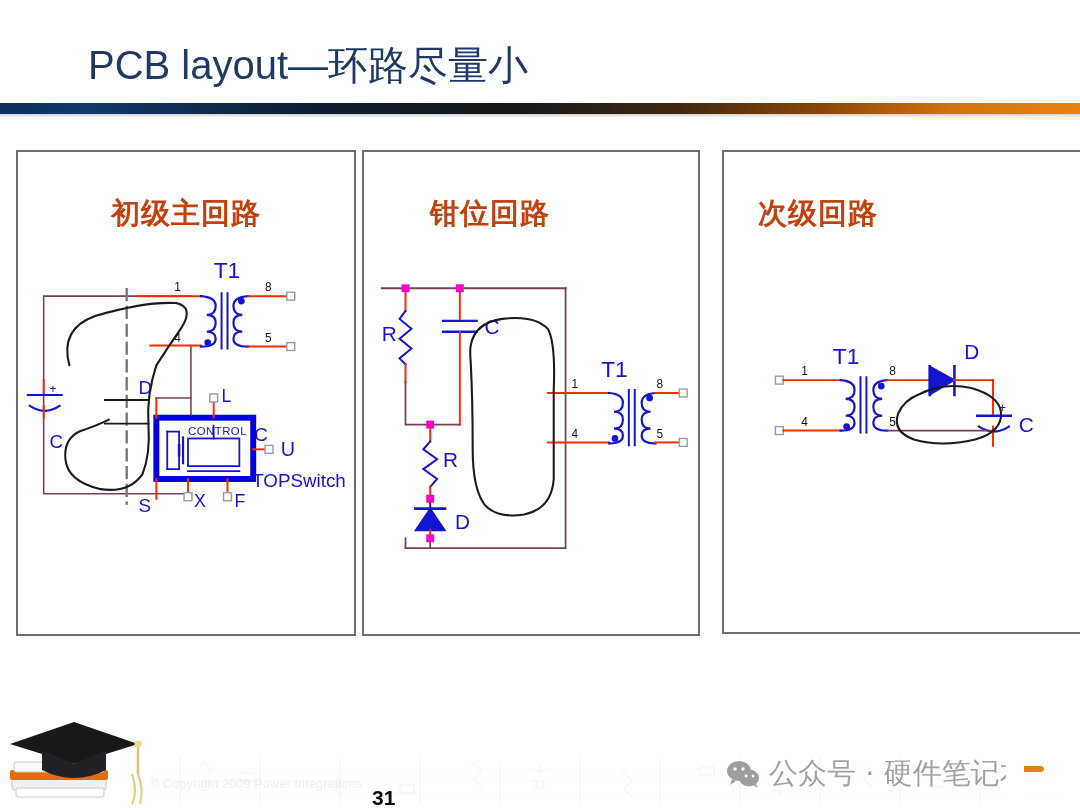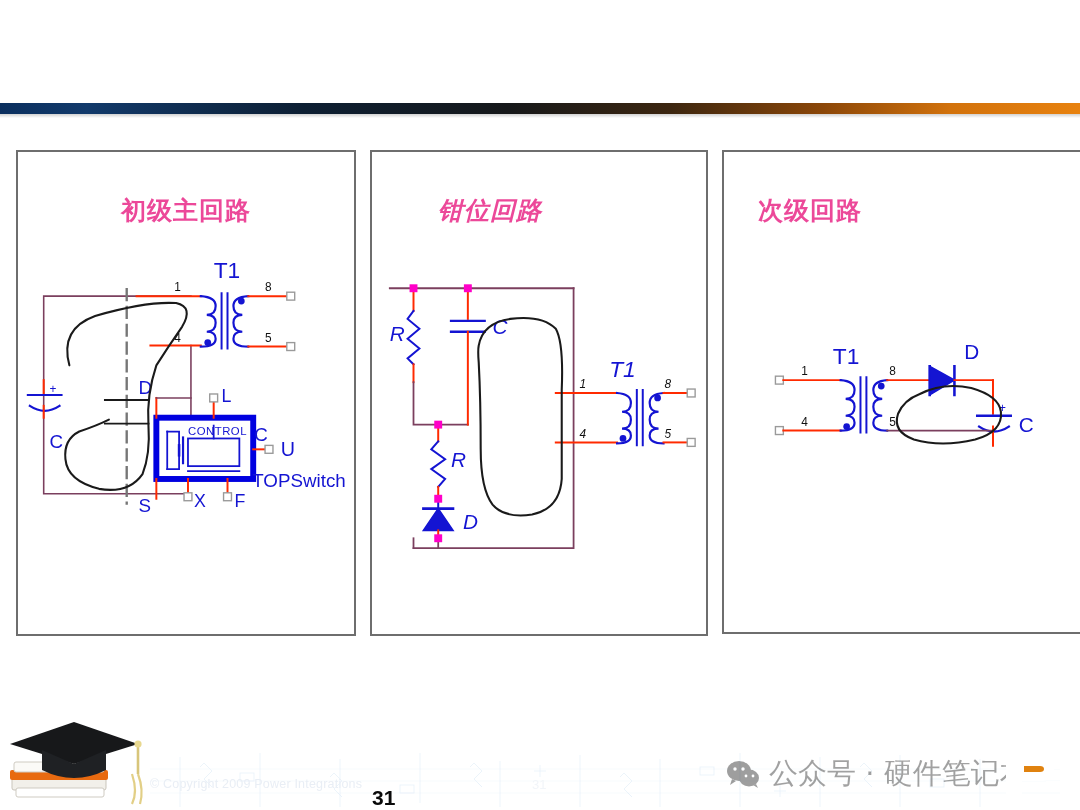--- a/index.html
+++ b/index.html
@@ -20,27 +20,27 @@
     background:linear-gradient(to right,#0b2f5e 0%,#123a6b 8%,#0d1f33 28%,#16181a 47%,#3c2610 62%,#8a4608 76%,#d2720c 88%,#e8820f 100%);
   }
   .title-bar-shadow{
     position:absolute;left:0px;top:114px;width:1080px;height:4px;
     background:linear-gradient(to bottom,rgba(0,0,0,.18),rgba(0,0,0,0));
   }
 
   
   .panel{position:absolute;background:#ffffff;border:2px solid #6e6e6e;box-sizing:border-box;}
   #panel1{left:16px;top:150px;width:340px;height:486px;}
-  #panel2{left:370px;top:150px;width:338px;height:486px;font-style:italic;}
+  #panel2{left:362px;top:150px;width:338px;height:486px;}
   #panel3{left:722px;top:150px;width:362px;height:484px;}
 
   .panel-title{
     position:absolute;width:100%;text-align:center;top:42px;
     font-family:"DejaVu Serif","Liberation Serif",serif;
-    font-size:25px;color:#ec4899;font-weight:600;letter-spacing:1px;
+    font-size:29px;color:#c2410c;font-weight:600;letter-spacing:1px;
   }
   #panel3 .panel-title{text-align:center;left:34px;width:auto;}
   #panel2 .panel-title{text-align:left;left:66px;width:auto;}
   #panel1 .panel-title{text-align:center;left:0;}
 
   .circ{position:absolute;left:0;top:0;width:100%;height:100%;overflow:visible;}
 
   
   .footer-band{
     position:absolute;left:0px;top:749px;width:1080px;height:61px;
@@ -64,20 +64,21 @@
   }
   .wechat-ic{width:34px;height:28px;position:relative;opacity:.42;}
   .grad-cap{position:absolute;left:4px;top:716px;width:150px;height:94px;}
   .pi-logo{position:absolute;left:1000px;top:753px;width:76px;height:54px;}
 </style>
 </head>
 <body>
 
 <div id="slide">
 
+  <div class="slide-title">PCB layout—环路尽量小</div>
   <div class="title-bar"></div>
   <div class="title-bar-shadow"></div>
 
   <div class="panel" id="panel1">
     <div class="panel-title">初级主回路</div>
 
     <svg class="circ" viewBox="0 0 340 486">
       <g fill="none" stroke-linecap="square">
 
         <path d="M26 145 L26 345 M26 145 L175 145 M26 345 L175 345" stroke="#7b3f5e" stroke-width="1.6"></path>

